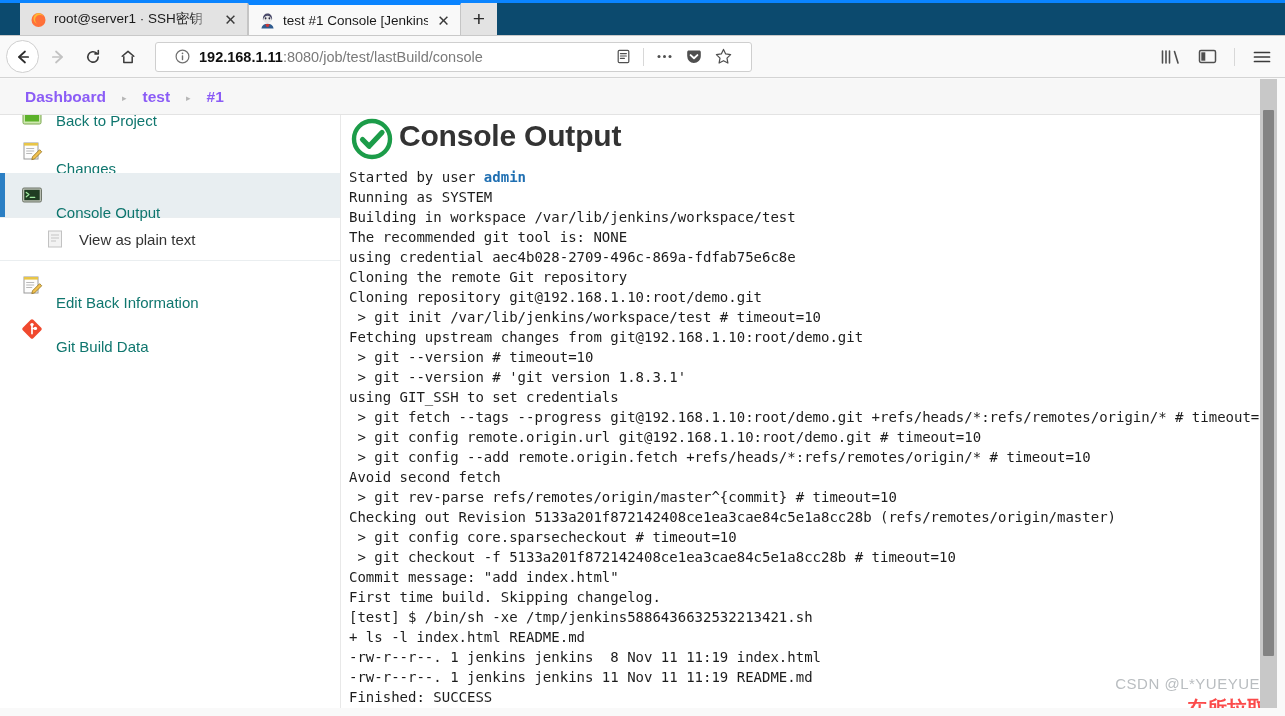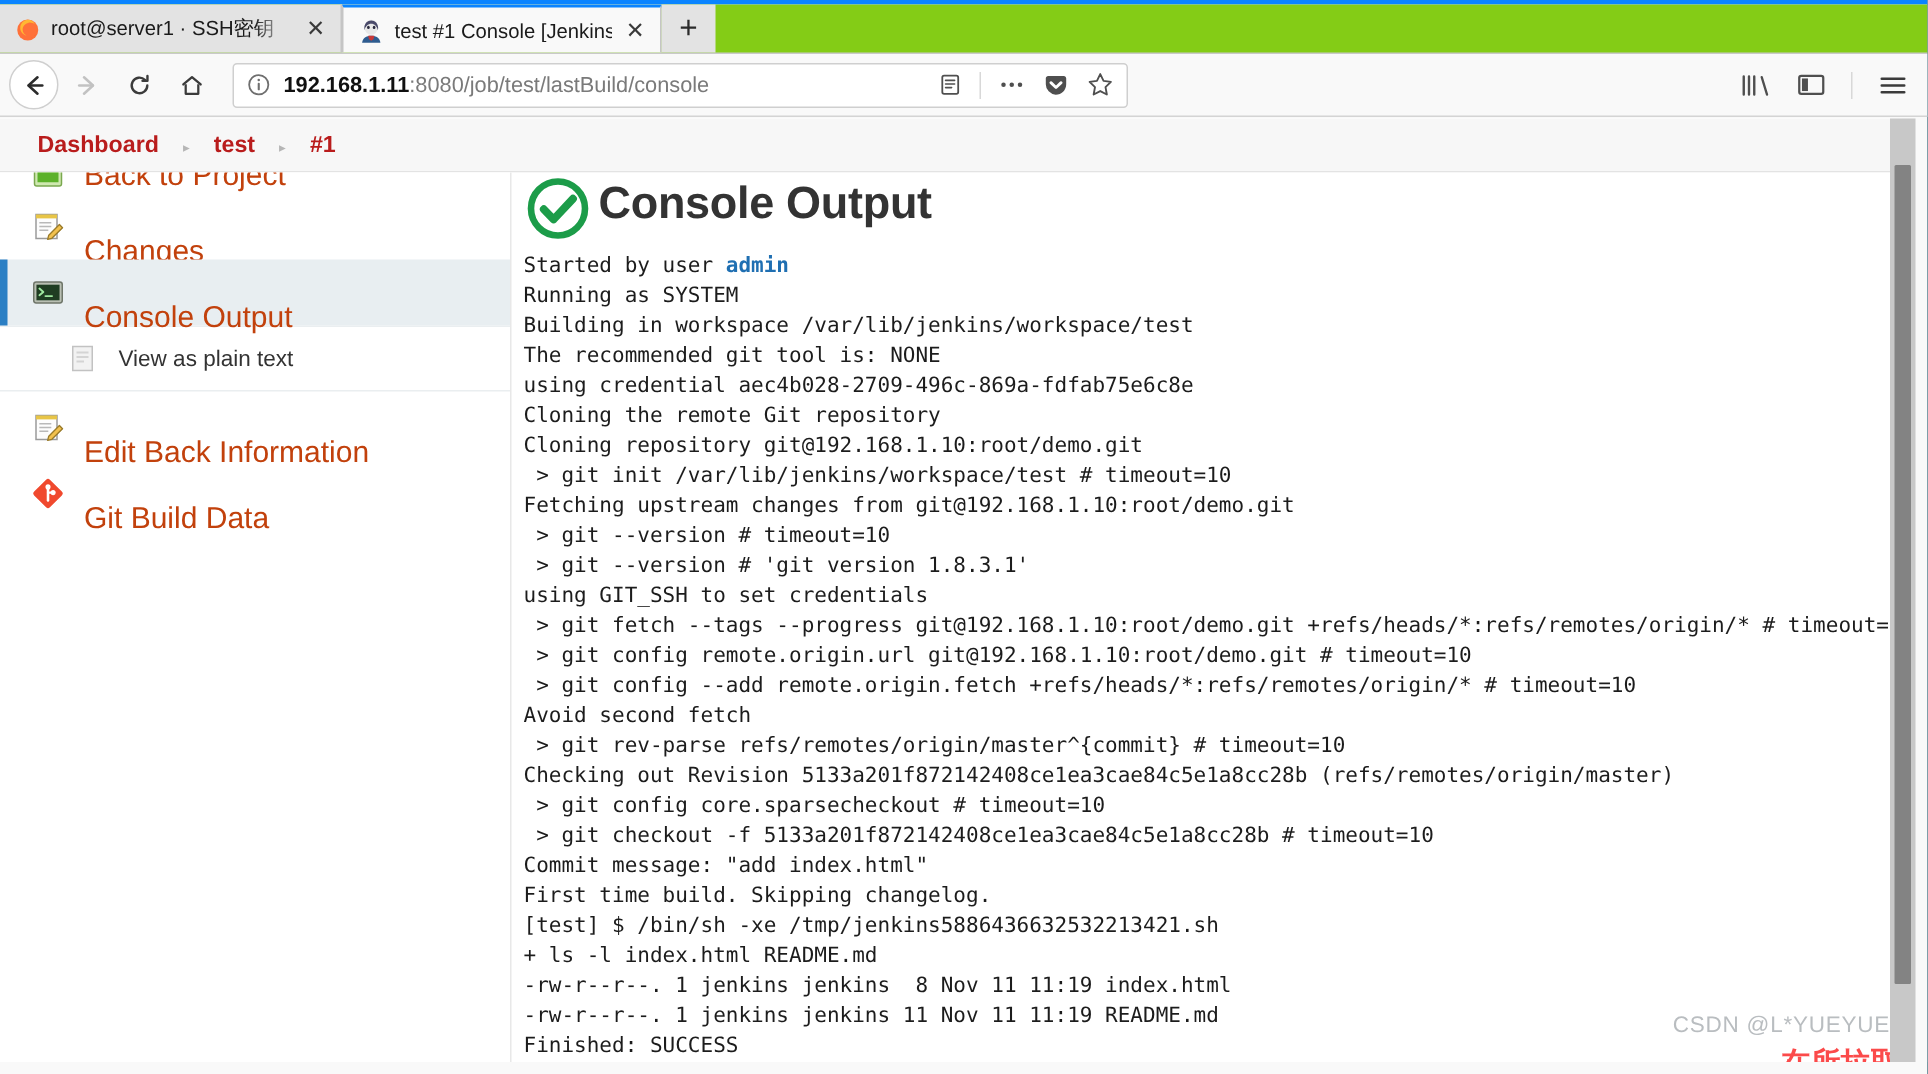--- a/index.html
+++ b/index.html
@@ -30,22 +30,22 @@
   }
 
   
   .browser {
     position: absolute; left: 0; top: 0; width: 1285px; height: 716px;
     background: #f9f9f9;
   }
   .topline { height: 3px; background: #0a84ff; width: 100%; }
 
   .tabstrip {
-    height: 33px; background: #84cc16;
-    display: flex; align-items: flex-end; padding-left: 0;
+    height: 33px; background: #0c4a6e;
+    display: flex; align-items: flex-end; padding-left: 20px;
     border-bottom: 1px solid #c9c9c9;
     position: relative;
   }
   .tab {
     height: 32px; display: flex; align-items: center;
     padding: 0 8px 0 10px; gap: 7px;
     font-size: 13.5px; color: #1a1a1a; cursor: default;
     max-width: 235px; position: relative;
   }
   .tab.inactive { background: #e3e3e3; border-right: 1px solid #c5c5c5; }
@@ -84,21 +84,21 @@
     width: 33px; height: 33px; border-radius: 50%;
     display: flex; align-items: center; justify-content: center;
     color: #4a4a4a;
   }
   .navbtn.back { border: 1px solid #cfcfcf; background: #fff; color: #2b2b2b; }
   .navbtn.fwd { color: #c2c2c2; }
 
   .urlbar {
     flex: 0 0 auto; width: 597px; height: 30px; margin-left: 9px;
     background: #fff; border: 1px solid #cfcfcf; border-radius: 3px;
-    display: flex; align-items: center; padding: 0 8px; gap: 8px;
+    display: flex; align-items: center; padding: 0 18px; gap: 8px;
   }
   .urltext {
     flex: 1 1 auto; font-size: 14.5px; color: #7a7a7a;
     white-space: nowrap; overflow: hidden;
   }
   .urltext b { color: #101010; font-weight: 600; }
   .urlicons { display: flex; align-items: center; gap: 11px; }
   .sep-v { width: 1px; height: 18px; background: #d8d8d8; }
   .right-icons {
     margin-left: auto; display: flex; align-items: center; gap: 16px;
@@ -111,39 +111,39 @@
     position: absolute; left: 0; top: 79px;
     width: 1268px; height: 629px; background: #fff;
     overflow: hidden;
   }
   .breadcrumbbar {
     height: 36px; background: #f7f7f7;
     border-bottom: 1px solid #e3e3e3;
     display: flex; align-items: center; gap: 0;
     padding-left: 25px;
   }
-  .crumb { font-size: 15.5px; color: #b91c1c; font-weight: 600; }
+  .crumb { font-size: 15.5px; color: #8b5cf6; font-weight: 600; }
   .crumb.sep {
     font-size: 9px; color: #b6b6b6; padding: 0 16px;
     font-weight: normal; position: relative; top: 1px;
   }
 
   .pagebody { display: flex; height: 593px; background: #fff; }
 
   
   .sidebar {
     width: 341px; flex: 0 0 341px; padding-top: 0;
     background: #fff; border-right: 1px solid #e8e8e8;
     position: relative;
   }
   .task {
     display: flex; align-items: center; gap: 13px;
     height: 44px; padding-left: 21px; position: relative;
   }
-  .task .tlabel { font-size: 20px; color: #c2410c; white-space: nowrap; margin-top: 34px; }
+  .task .tlabel { font-size: 15px; color: #0f766e; white-space: nowrap; margin-top: 34px; }
   .task.cut { height: 14px; overflow: hidden; align-items: flex-end; }
   .task.selected { background: #e8eef1; }
   .task.selected::before {
     content: ""; position: absolute; left: 0; top: 0;
     width: 5px; height: 100%; background: #2b7fc4;
   }
   .subtask {
     display: flex; align-items: center; gap: 13px;
     height: 44px; padding-left: 44px;
     border-top: 1px solid #eaeef0; border-bottom: 1px solid #eaeef0;

